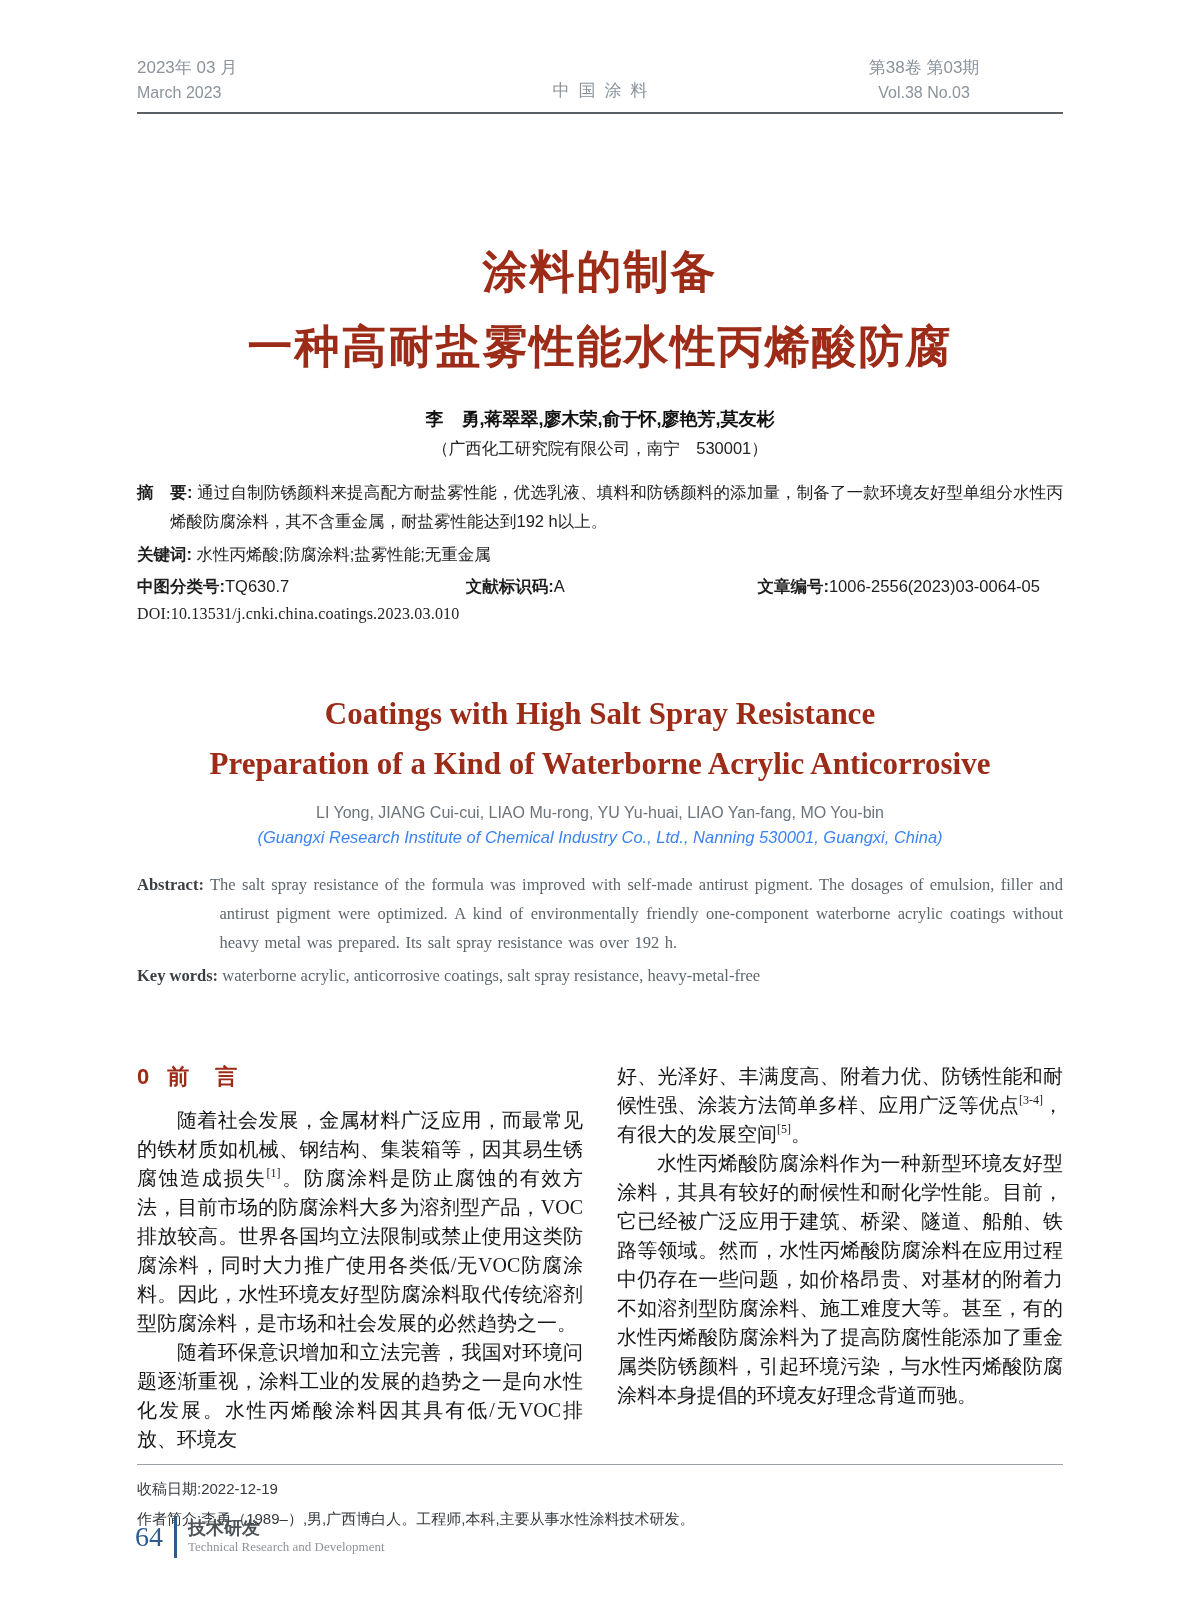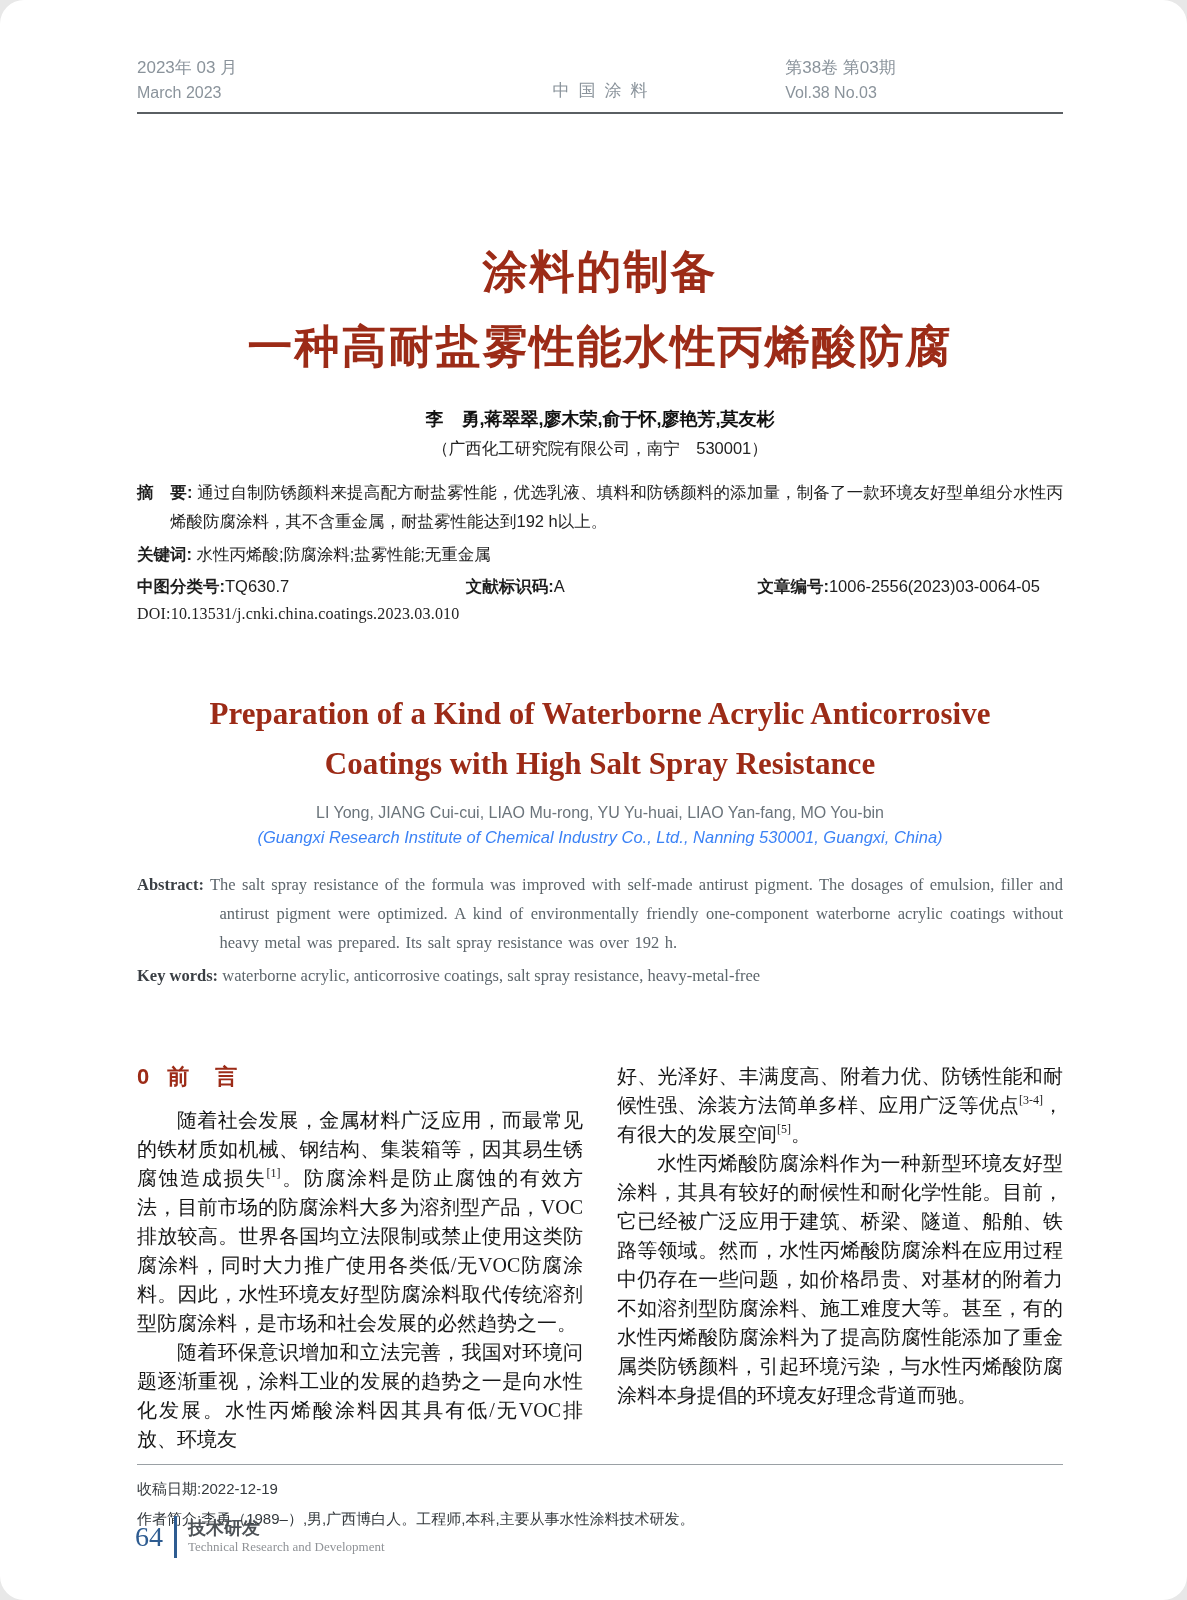--- a/index.html
+++ b/index.html
@@ -5,37 +5,36 @@
   html,body { margin:0; padding:0; background:#e8e8e8; }
   .page {
     position:relative;
     width:1187px; height:1600px;
     margin:0 auto;
     background:#ffffff;
     overflow:hidden;
     font-family:"Liberation Serif", serif;
     color:#1c1c1c;
     box-sizing:border-box;
-    border-radius:24px;
   }
   .content { margin:0 124px 0 137px; }
 
   
   .jheader {
     display:flex; justify-content:space-between; align-items:flex-end;
     padding-top:56px;
     font-family:"Liberation Sans", sans-serif;
     color:var(--header-gray,#8a939b);
     border-bottom:2px solid #5a5f63;
     padding-bottom:8px;
   }
   .jheader .cell { line-height:1.45; }
   .jheader .c-left  { text-align:left;  width:30%; }
   .jheader .c-mid   { text-align:center;width:40%; }
-  .jheader .c-right { text-align:left; width:30%; }
+  .jheader .c-right { text-align:center; width:30%; }
   .jheader .cn { font-size:17px; }
   .jheader .c-mid .cn { letter-spacing:9px; text-indent:9px; }
   .jheader .en { font-size:16px; }
 
   
   .cn-title {
     margin-top:120px;
     text-align:center;
     font-family:"Liberation Sans", sans-serif;
     font-weight:bold;
@@ -200,22 +199,22 @@
           <b>文献标识码:</b><span>A</span>
         </div>
         <div class="f3">
           <b>文章编号:</b><span>1006-2556(2023)03-0064-05</span>
         </div>
       </div>
       <div class="doi-line">DOI:10.13531/j.cnki.china.coatings.2023.03.010</div>
     </div>
 
     <div class="en-title">
+      <div>Coatings with High Salt Spray Resistance</div>
       <div>Preparation of a Kind of Waterborne Acrylic Anticorrosive</div>
-      <div>Coatings with High Salt Spray Resistance</div>
     </div>
     <div class="en-authors">LI Yong, JIANG Cui-cui, LIAO Mu-rong, YU Yu-huai, LIAO Yan-fang, MO You-bin</div>
     <div class="en-affil">(Guangxi Research Institute of Chemical Industry Co., Ltd., Nanning 530001, Guangxi, China)</div>
 
     <div class="en-abstract">
       <b>Abstract:</b>
       <span>The salt spray resistance of the formula was improved with self-made antirust pigment. The dosages of emulsion, filler and antirust pigment were optimized. A kind of environmentally friendly one-component waterborne acrylic coatings without heavy metal was prepared. Its salt spray resistance was over 192 h.</span>
     </div>
     <div class="en-keywords">
       <b>Key words:</b>

